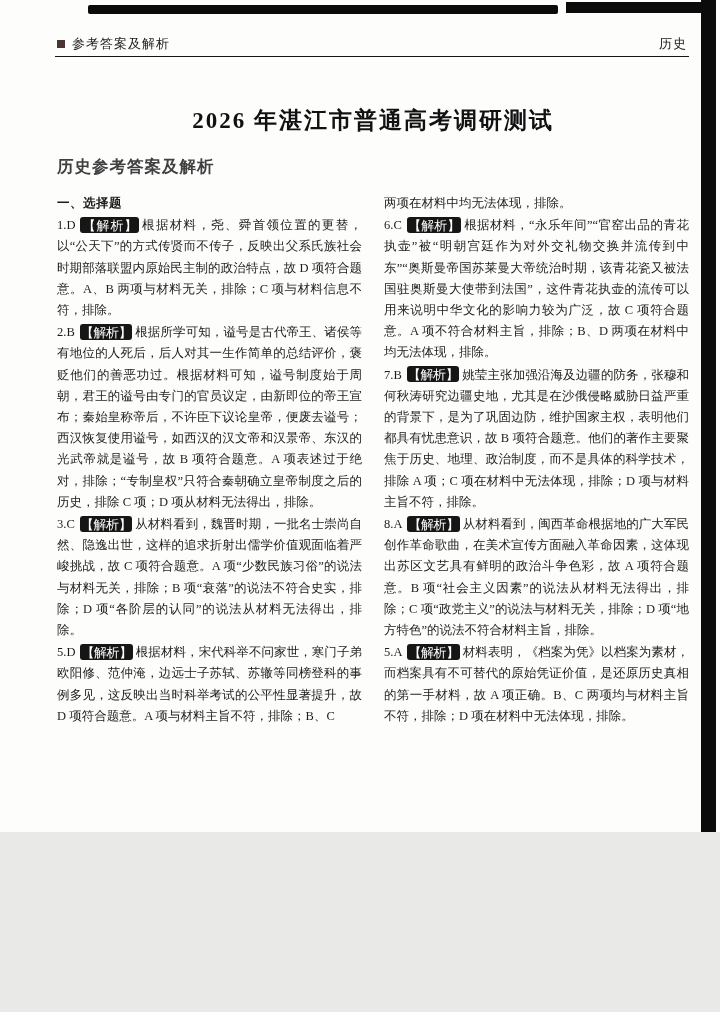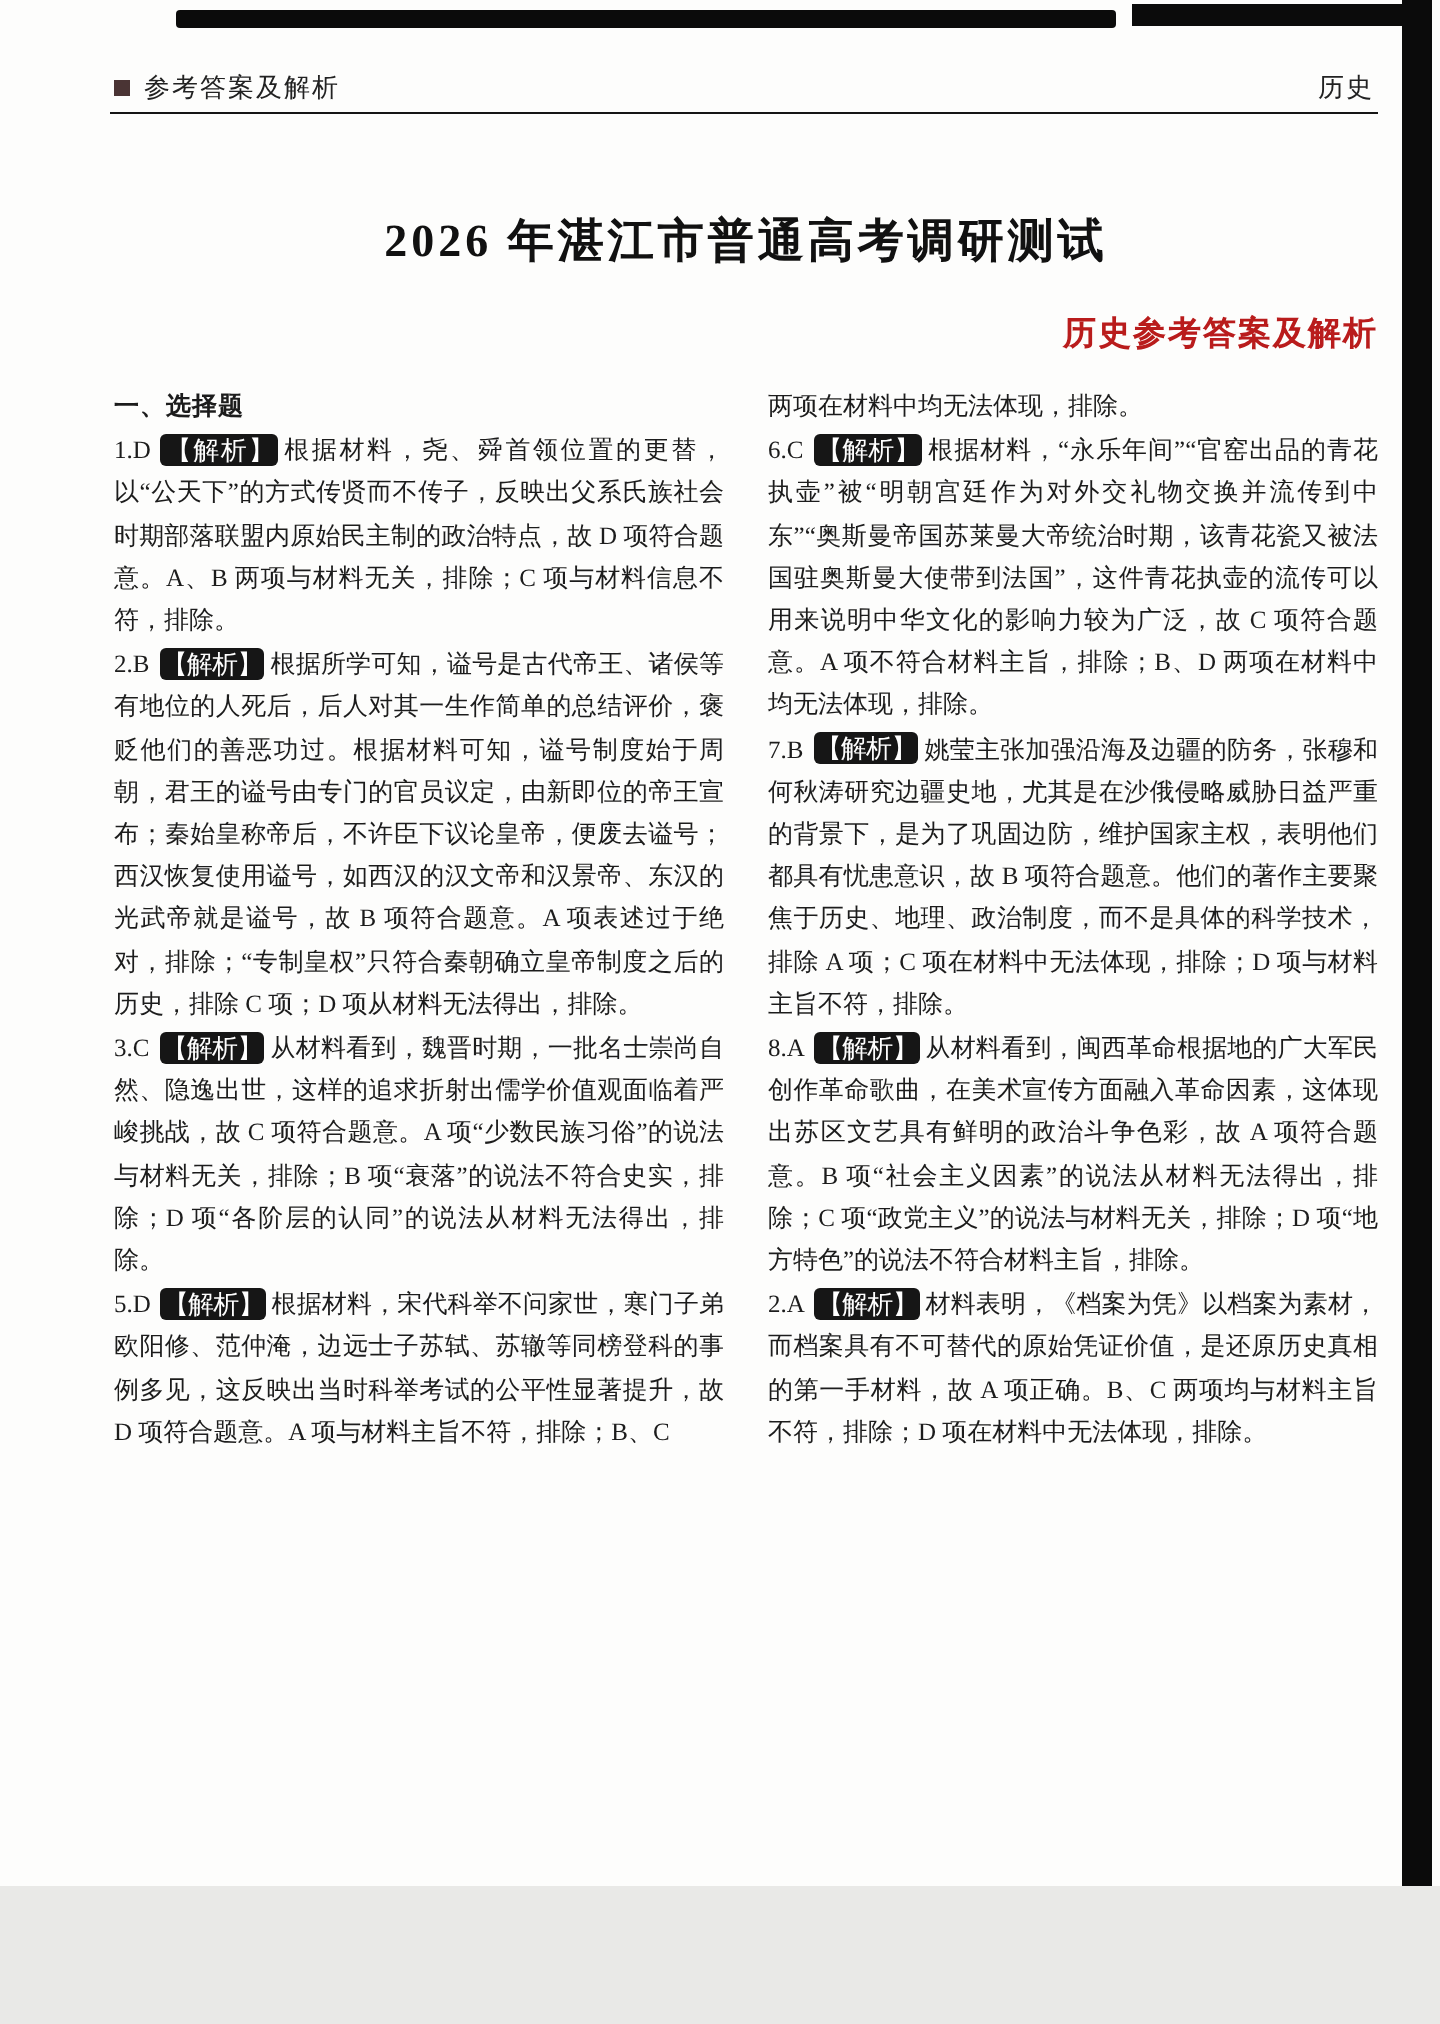--- a/index.html
+++ b/index.html
@@ -3,21 +3,21 @@
 <meta charset="utf-8">
 <style>
   * { margin:0; padding:0; box-sizing:border-box; }
   html,body { width:720px; height:1012px; }
   body {
     background:#e9e9e7;
     font-family:"Liberation Serif","DejaVu Serif",serif;
     color:#1c1c1c;
   }
   .canvas {
-    position:relative; width:720px; height:943px;
+    position:relative; width:720px; height:832px;
     background:#fdfdfc; overflow:hidden;
   }
   
   .artifact { position:absolute; background:#0b0b0b; }
   .bar-top-1 { left:88px; top:5px; width:470px; height:9px; border-radius:2px; }
   .bar-top-2 { left:566px; top:2px; width:138px; height:11px; }
   .edge-right { left:701px; top:0; width:15px; height:1012px; }
   .corner-br { left:690px; top:1000px; width:30px; height:12px; }
 
   
@@ -32,22 +32,22 @@
     position:absolute; left:55px; top:56px; width:634px;
     border-top:1.6px solid #151515;
   }
 
   .content { position:absolute; left:57px; top:89px; width:632px; }
   h1.title {
     text-align:center; font-size:23px; font-weight:bold;
     letter-spacing:2px; margin-top:16px; color:#111;
   }
   h2.subtitle {
-    text-align:right; font-size:16.5px; font-weight:bold;
-    letter-spacing:1px; margin-top:20px; color:#b91c1c;
+    text-align:left; font-size:16.5px; font-weight:bold;
+    letter-spacing:1px; margin-top:20px; color:#404040;
   }
 
   .columns { display:flex; gap:22px; margin-top:15px; }
   .col {
     width:305px; font-size:12.5px; line-height:21.2px;
     text-align:justify; color:#1c1c1c;
   }
   .section { font-weight:bold; letter-spacing:0.5px; }
   p.item { margin:0; }
   .num { font-weight:normal; margin-right:5px; white-space:nowrap; }
@@ -101,21 +101,21 @@
 
       <div class="col">
         <p class="item"><span>两项在材料中均无法体现，排除。</span></p>
 
         <p class="item"><span class="num">6.C</span><span class="tag">【解析】</span><span>根据材料，“永乐年间”“官窑出品的青花执壶”被“明朝宫廷作为对外交礼物交换并流传到中东”“奥斯曼帝国苏莱曼大帝统治时期，该青花瓷又被法国驻奥斯曼大使带到法国”，这件青花执壶的流传可以用来说明中华文化的影响力较为广泛，故 C 项符合题意。A 项不符合材料主旨，排除；B、D 两项在材料中均无法体现，排除。</span></p>
 
         <p class="item"><span class="num">7.B</span><span class="tag">【解析】</span><span>姚莹主张加强沿海及边疆的防务，张穆和何秋涛研究边疆史地，尤其是在沙俄侵略威胁日益严重的背景下，是为了巩固边防，维护国家主权，表明他们都具有忧患意识，故 B 项符合题意。他们的著作主要聚焦于历史、地理、政治制度，而不是具体的科学技术，排除 A 项；C 项在材料中无法体现，排除；D 项与材料主旨不符，排除。</span></p>
 
         <p class="item"><span class="num">8.A</span><span class="tag">【解析】</span><span>从材料看到，闽西革命根据地的广大军民创作革命歌曲，在美术宣传方面融入革命因素，这体现出苏区文艺具有鲜明的政治斗争色彩，故 A 项符合题意。B 项“社会主义因素”的说法从材料无法得出，排除；C 项“政党主义”的说法与材料无关，排除；D 项“地方特色”的说法不符合材料主旨，排除。</span></p>
 
-        <p class="item"><span class="num">2.A</span><span class="tag">【解析】</span><span>材料表明，《档案为凭》以档案为素材，而档案具有不可替代的原始凭证价值，是还原历史真相的第一手材料，故 A 项正确。B、C 两项均与材料主旨不符，排除；D 项在材料中无法体现，排除。</span></p>
+        <p class="item"><span class="num">5.A</span><span class="tag">【解析】</span><span>材料表明，《档案为凭》以档案为素材，而档案具有不可替代的原始凭证价值，是还原历史真相的第一手材料，故 A 项正确。B、C 两项均与材料主旨不符，排除；D 项在材料中无法体现，排除。</span></p>
 
       </div>
 
     </div>
   </div>
 
   <div class="page-num">· 1 ·</div>
 
 </div>
 

